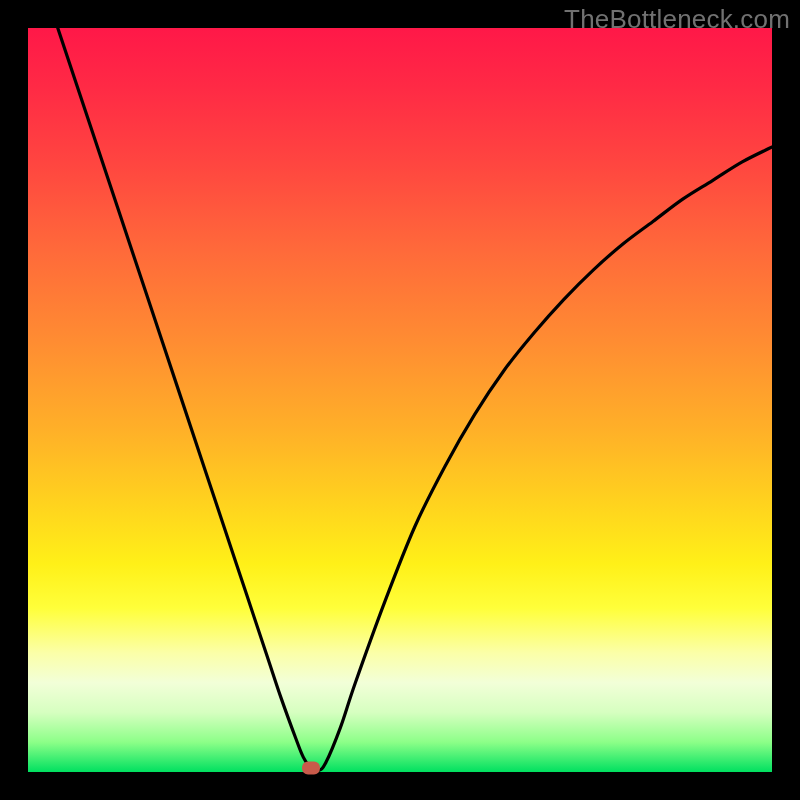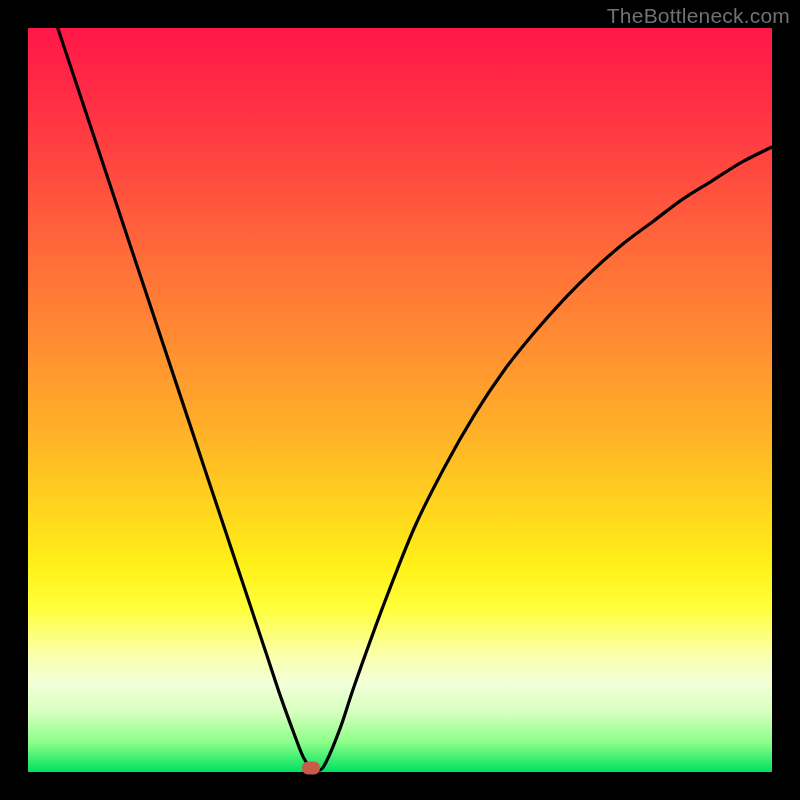--- a/index.html
+++ b/index.html
@@ -31,21 +31,21 @@
       #d6ffc0 92%,
       #8cff88 96%,
       #00e060 100%
     );
   }
   .watermark {
     position: absolute;
     top: 4px;
     right: 10px;
     font-family: Arial, Helvetica, sans-serif;
-    font-size: 21px;
+    font-size: 26px;
     color: #717171;
     font-weight: 500;
     letter-spacing: 0.2px;
   }
   .curve-svg {
     position: absolute;
     left: 28px;
     top: 28px;
     width: 744px;
     height: 744px;

